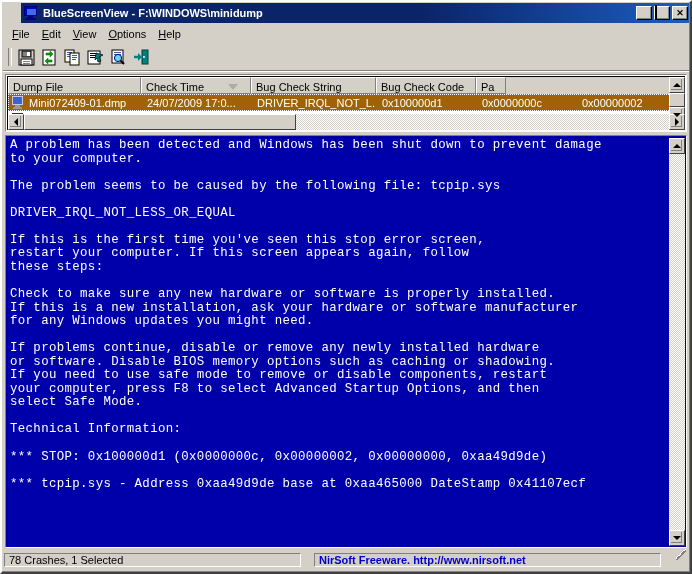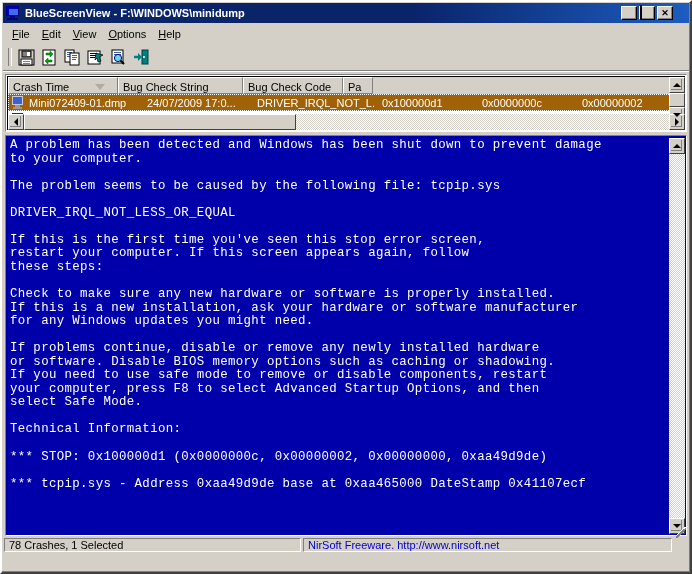--- a/index.html
+++ b/index.html
@@ -35,26 +35,26 @@
     left: 0; top: 0; right: 0; bottom: 0;
     border-right: 1px solid #808080;
     border-bottom: 1px solid #808080;
     pointer-events: none;
   }
 
   
   .titlebar {
     height: 20px;
     min-height: 20px;
-    margin: 1px 1px 0 1px;
+    margin: 1px 1px 0 19px;
     background: linear-gradient(to right, #0a246a 0%, #0a246a 60%, #1c5dc0 100%);
     background-color: #0a246a;
     display: flex;
     align-items: center;
-    padding: 0 15px 0 2px;
+    padding: 0 0 0 2px;
     box-sizing: border-box;
   }
   .title-icon {
     width: 16px; height: 16px;
     margin-right: 4px;
     position: relative;
     flex: 0 0 auto;
   }
   .mon-outer {
     position: absolute;
@@ -361,47 +361,47 @@
     color: #ffffff;
     font-family: "Liberation Mono", "DejaVu Sans Mono", monospace;
     font-size: 12.4px;
     line-height: 13.55px;
     white-space: pre;
     letter-spacing: 0.35px;
   }
 
   
   .statusbar {
-    height: 32px;
+    height: 20px;
     min-height: 20px;
     margin: 2px 2px 2px 2px;
     display: flex;
-    align-items: flex-start;
-    background: #d4d0c8;
-    gap: 2px;
+    align-items: center;
+    background: #d4d0c8;
+    gap: 13px;
   }
   .sb-panel {
     border-top: 1px solid #808080;
     border-left: 1px solid #808080;
     border-right: 1px solid #ffffff;
     border-bottom: 1px solid #ffffff;
     box-sizing: border-box;
     display: flex;
     align-items: center;
     padding-left: 4px;
     font-size: 11px;
     color: #000000;
     overflow: hidden;
     white-space: nowrap;
   }
   .sb-panel.left { width: 297px; flex: 0 0 auto; }
   .sb-panel.right { flex: 1 1 auto; }
   .sb-link {
     color: #0000cc;
-    font-weight: normal;
+    font-weight: bold;
     font-size: 11px;
     cursor: default;
   }
   .grip {
     width: 14px;
     flex: 0 0 auto;
     position: relative;
   }
   .grip::before, .grip::after {
     content: "";
@@ -514,22 +514,25 @@
         <path d="M1 8 L7 8" stroke="#008080" stroke-width="2.5"></path>
         <path d="M5 4 L9 8 L5 12 Z" fill="#008080"></path>
       </svg>
     </div>
   </div>
 
   <div class="listview">
     <div class="lv-inner">
 
       <div class="lv-header">
+        <div class="lv-col" style="width:133px">
+          <span>Dump File</span>
+        </div>
         <div class="lv-col" style="width:110px">
-          <span>Crash Time</span>
+          <span>Check Time</span>
           <span class="sort-arrow"></span>
         </div>
         <div class="lv-col" style="width:125px">
           <span>Bug Check String</span>
         </div>
         <div class="lv-col" style="width:100px">
           <span>Bug Check Code</span>
         </div>
         <div class="lv-col" style="width:30px">
           <span>Pa</span>

